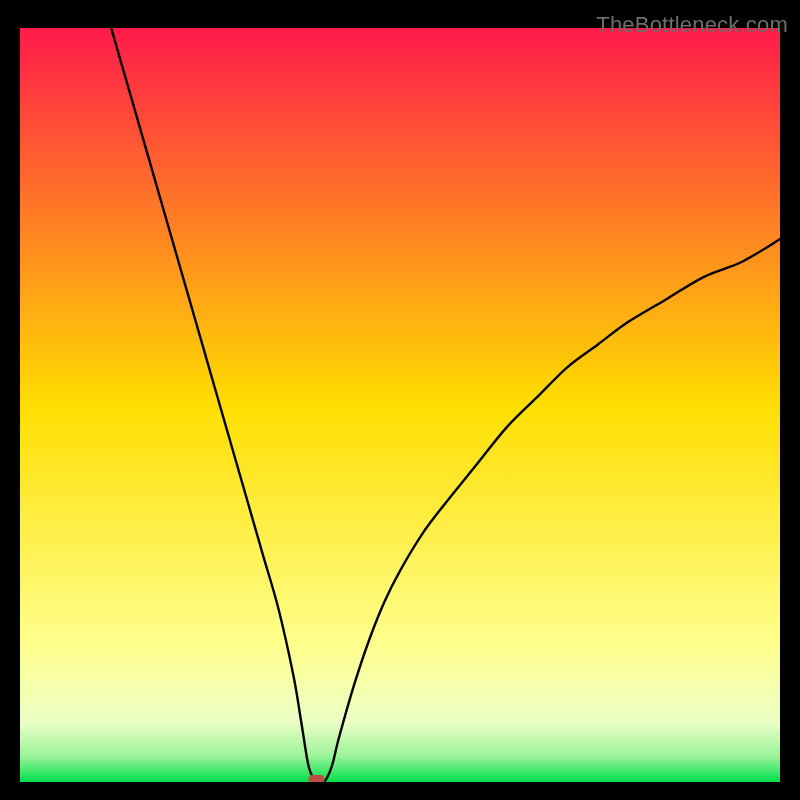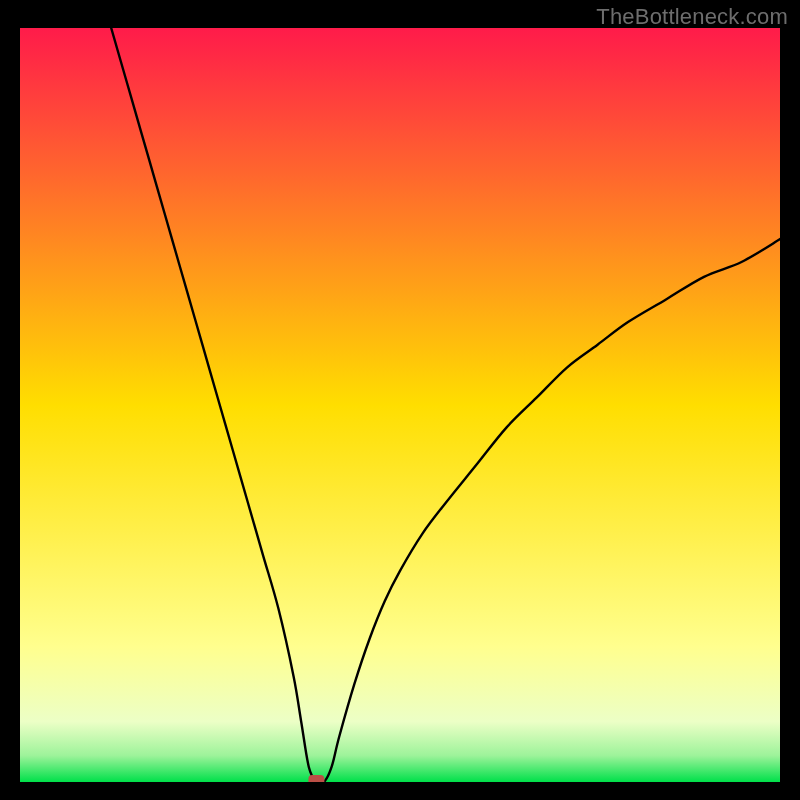--- a/index.html
+++ b/index.html
@@ -12,21 +12,21 @@
     font-family: Arial, Helvetica, sans-serif;
   }
   .outer {
     position: relative;
     width: 800px;
     height: 800px;
     background: #000000;
   }
   .watermark {
     position: absolute;
-    top: 4px;
+    top: 12px;
     right: 12px;
     color: #6d6d6d;
     font-size: 22px;
     font-weight: 500;
     letter-spacing: 0.2px;
     z-index: 5;
   }
   .plot {
     position: absolute;
     left: 20px;

